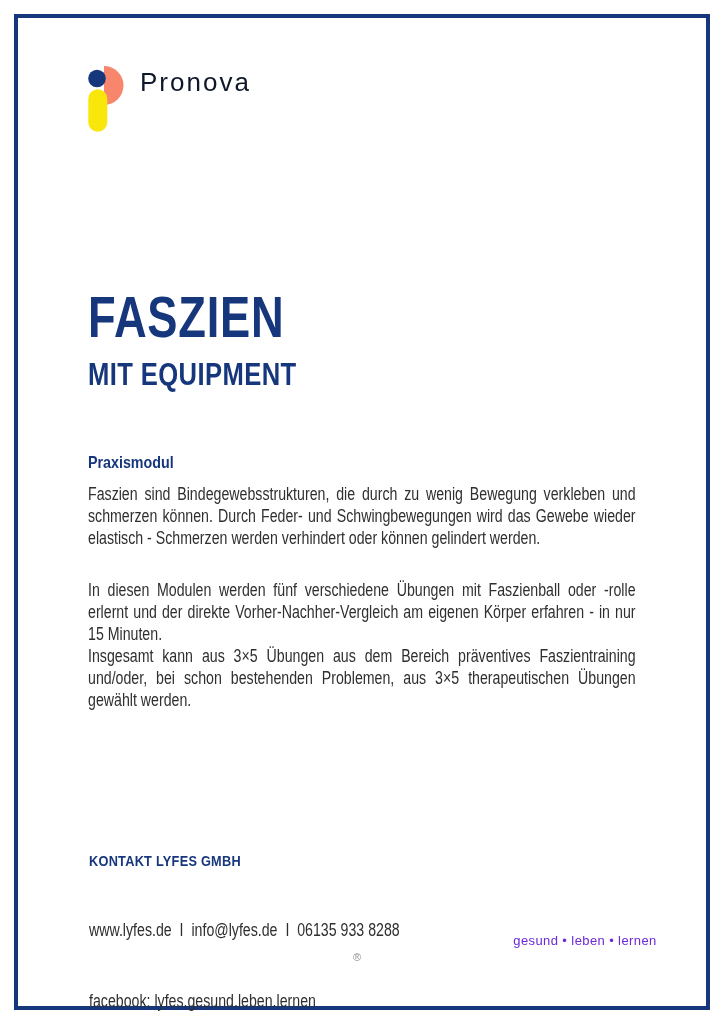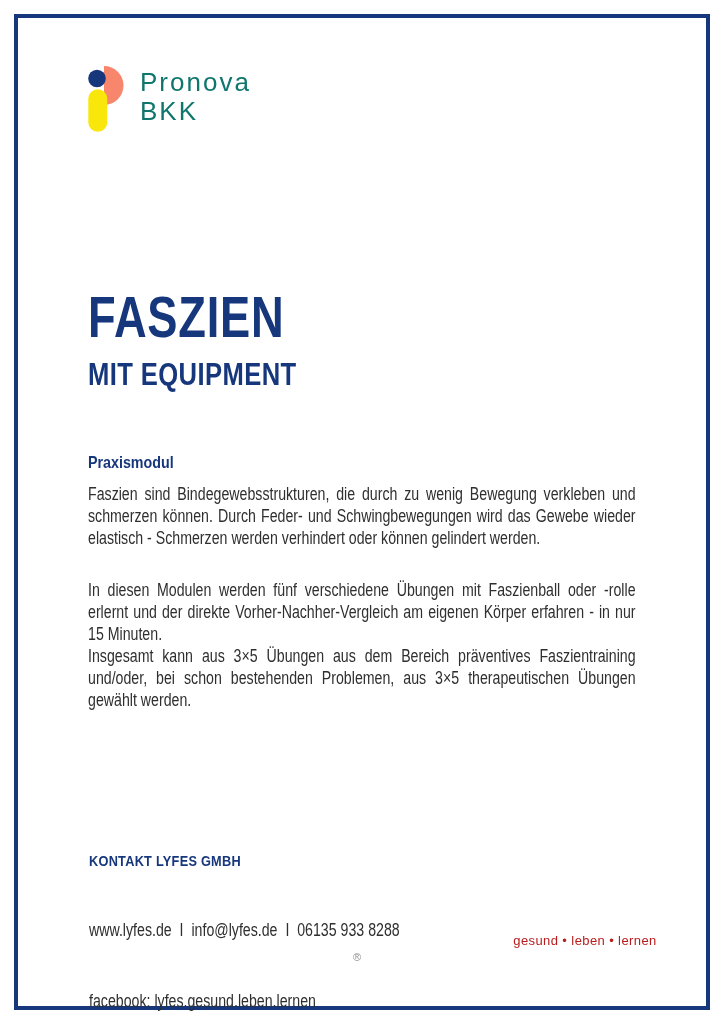--- a/index.html
+++ b/index.html
@@ -17,21 +17,21 @@
     border: 4px solid #17377d;
     pointer-events: none;
   }
 
   
   .brand { position: absolute; left: 88px; top: 66px; display: flex; }
   .brand-mark { width: 36px; height: 66px; }
   .brand-text {
     margin-left: 16px;
     margin-top: 2px;
-    color: #0f766e;
+    color: #0f172a;
     font-size: 26px;
     line-height: 28.5px;
     font-weight: 500;
     letter-spacing: 2px;
   }
 
   
   .title-main {
     position: absolute; left: 88px; top: 288px;
     color: #17377d;
@@ -85,21 +85,21 @@
     transform: scaleX(0.81); transform-origin: 0 0;
     white-space: pre-wrap;
   }
 
   
   .partner-logo { position: absolute; left: 510px; top: 770px; width: 150px; }
   .partner-logo svg { display: block; }
   .partner-tagline {
     position: absolute; left: 510px; top: 933px; width: 150px;
     text-align: center;
-    color: #b91c1c;
+    color: #6d28d9;
     font-size: 13px;
     letter-spacing: 0.4px;
     white-space: nowrap;
   }
 
   .registered-mark {
     position: absolute; left: 353px; top: 951px;
     color: #909090;
     font-size: 11px;
   }
@@ -111,21 +111,20 @@
   <div class="page-border"></div>
 
   <div class="brand">
     <svg class="brand-mark" viewBox="0 0 36 66">
       <path d="M16 0 A19.5 19.5 0 0 1 16 39 Z" fill="#f8866c"></path>
       <circle cx="9" cy="12.5" r="8.8" fill="#17377d"></circle>
       <rect x="0.3" y="23.3" width="19" height="42.4" rx="9.5" fill="#f9e70c"></rect>
     </svg>
     <div class="brand-text">
       <div>Pronova</div>
-      <div>BKK</div>
     </div>
   </div>
 
   <div class="title-main">FASZIEN</div>
   <div class="title-sub">MIT EQUIPMENT</div>
 
   <div class="section-label">Praxismodul</div>
   <div class="para para-1">Faszien sind Bindegewebsstrukturen, die durch zu wenig Bewegung verkleben und schmerzen können. Durch Feder- und Schwingbewegungen wird das Gewebe wieder elastisch - Schmerzen werden verhindert oder können gelindert werden.</div>
   <div class="para para-2">In diesen Modulen werden fünf verschiedene Übungen mit Faszienball oder -rolle erlernt und der direkte Vorher-Nachher-Vergleich am eigenen Körper erfahren - in nur 15 Minuten.
 Insgesamt kann aus 3×5 Übungen aus dem Bereich präventives Faszientraining und/oder, bei schon bestehenden Problemen, aus 3×5 therapeutischen Übungen gewählt werden.</div>

